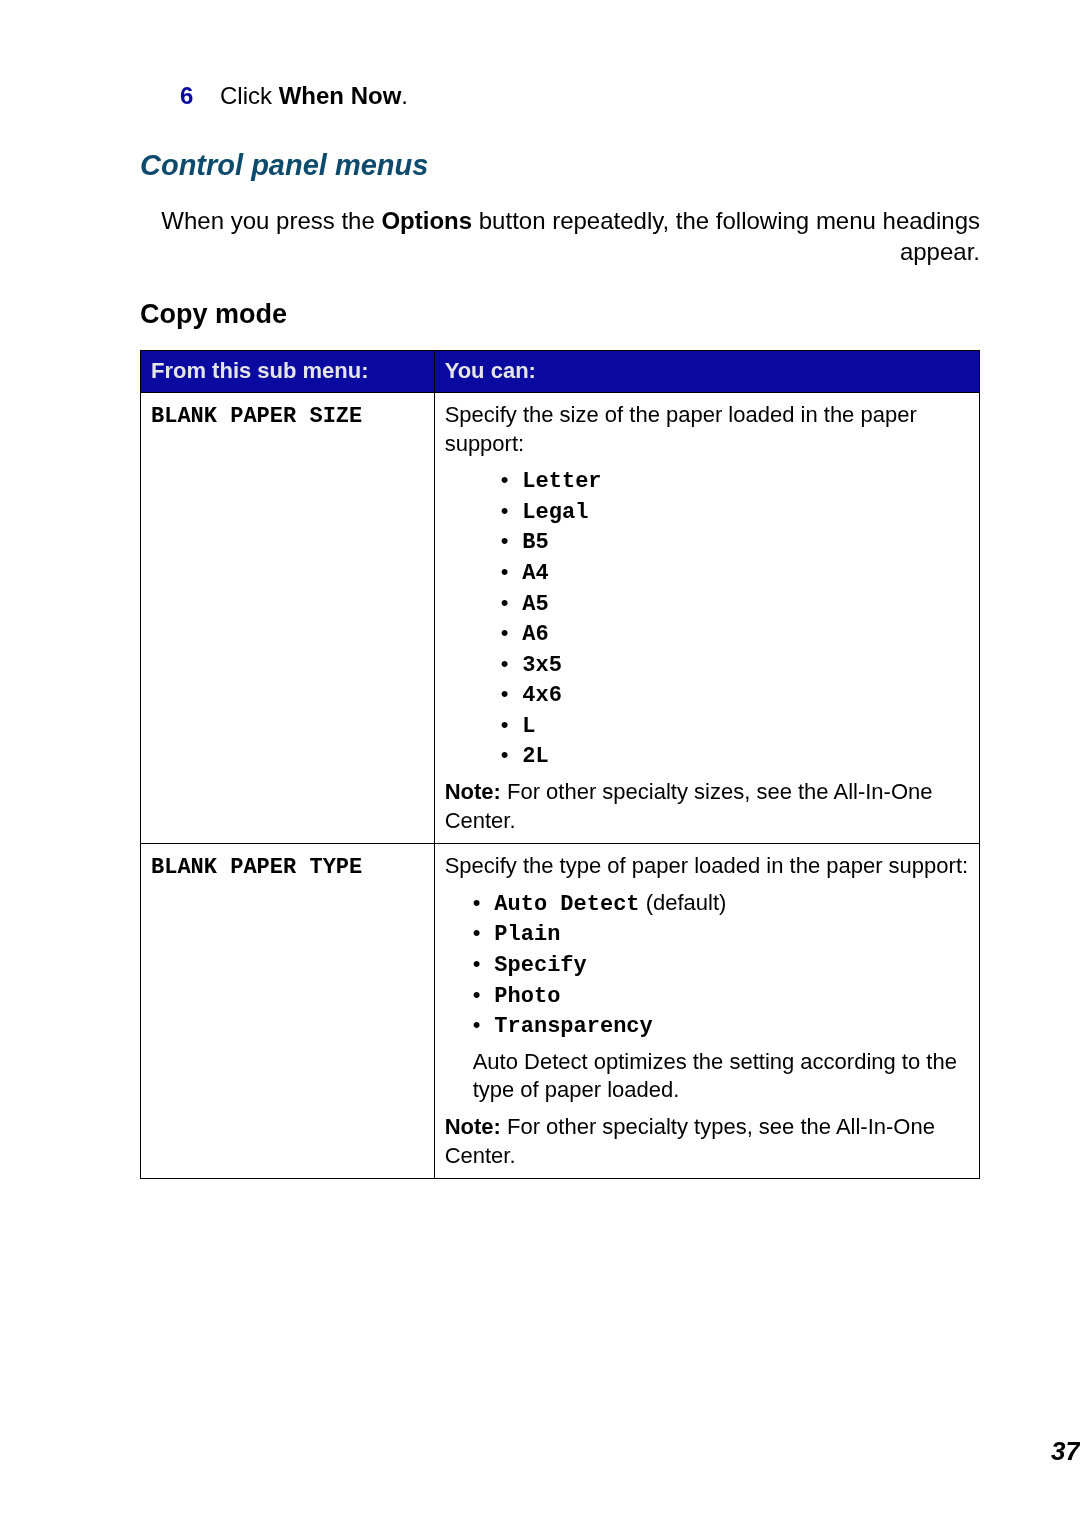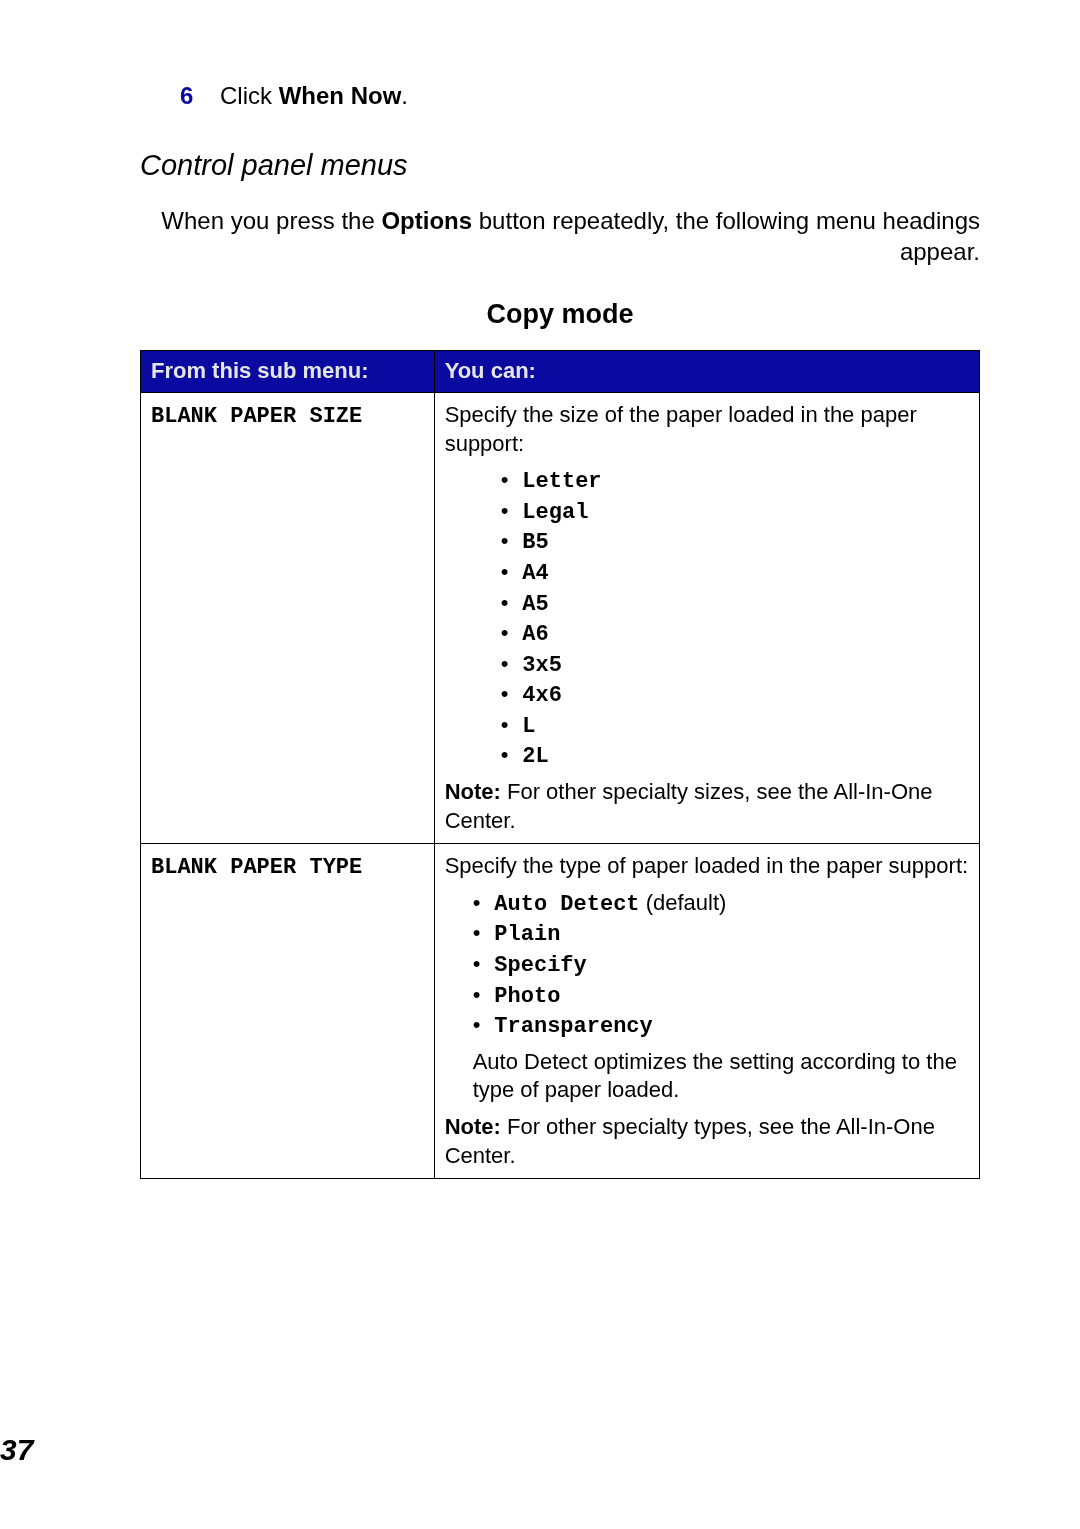--- a/index.html
+++ b/index.html
@@ -27,34 +27,33 @@
     margin-left: 40px;
     margin-bottom: 36px;
   }
   .step-num {
     font-weight: bold;
     color: #0a0aa0;
     width: 40px;
   }
   .h2 {
     font-size: 29px;
-    font-weight: normal;
+    font-weight: bold;
     font-style: italic;
-    color: #000000;
+    color: #0c4a6e;
     margin-bottom: 20px;
   }
   .para {
     margin-bottom: 30px;
     text-align: right;
   }
   .h3 {
     font-size: 27px;
     font-weight: bold;
     margin-bottom: 18px;
-    text-align: center;
   }
   table.modes {
     border-collapse: collapse;
     width: 100%;
     font-size: 22px;
   }
   table.modes th {
     background: #0a0aa0;
     color: #e5e5e5;
     text-align: left;
@@ -82,24 +81,24 @@
     margin-right: 14px;
   }
   ul.bullets.nested {
     padding-left: 56px;
   }
   .page-num {
     position: absolute;
     bottom: 60px;
     left: 0;
     right: 0;
-    text-align: left;
+    text-align: right;
     font-weight: bold;
     font-style: italic;
-    font-size: 30px;
+    font-size: 26px;
   }
   .b { font-weight: bold; }
   .blk { margin-bottom: 8px; }
 </style>
 </head>
 <body>
 
 <div class="page">
 
 

